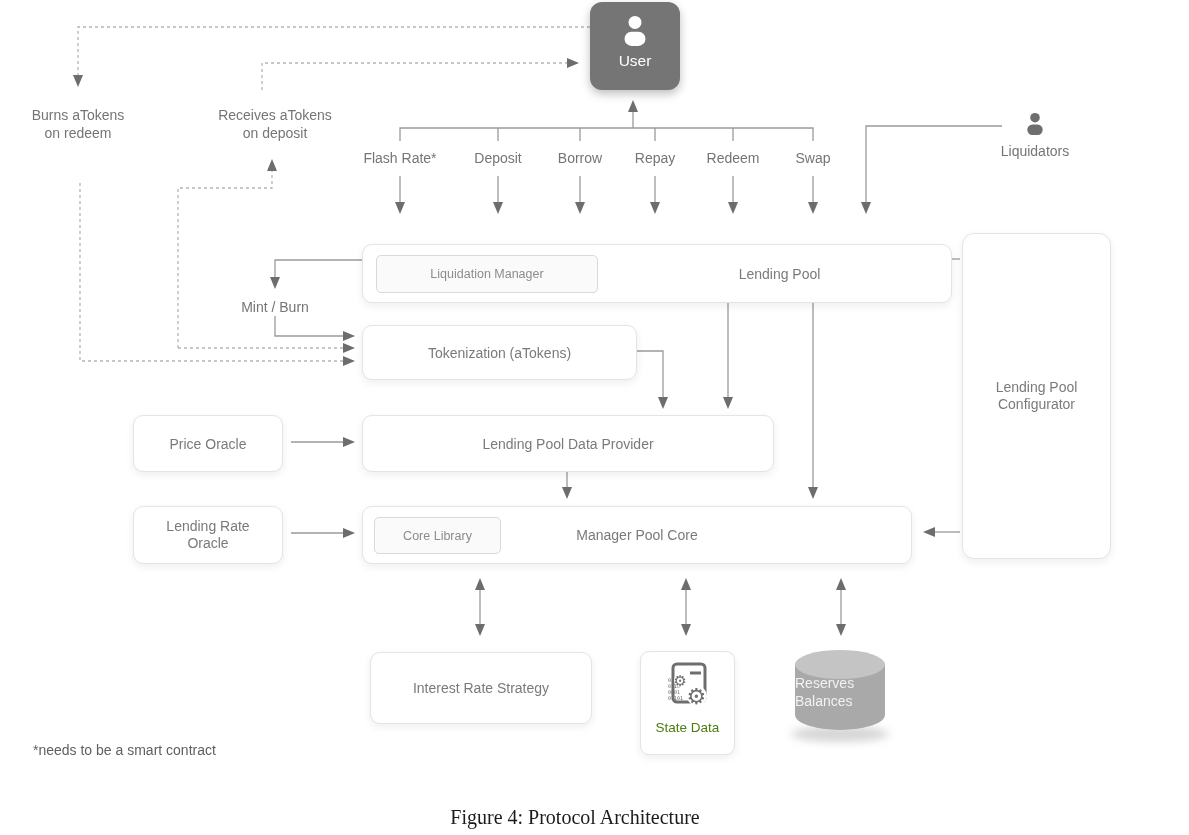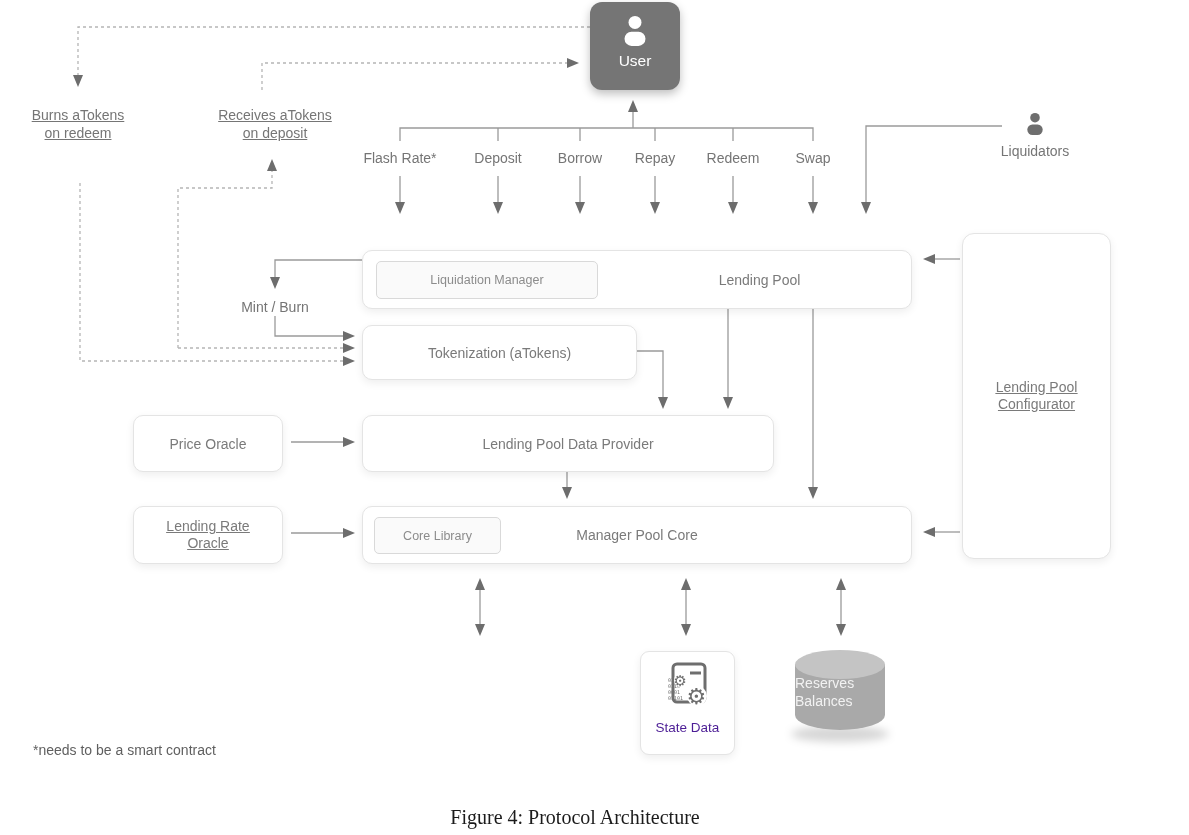--- a/index.html
+++ b/index.html
@@ -25,41 +25,41 @@
     border:1px solid var(--c-subbox-border,#d9d9d9); border-radius:5px;
     display:flex; align-items:center; justify-content:center;
     font-size:12.5px; color:#8c8c8c;
   }
   .darkbox {
     position:absolute; z-index:2; background:var(--c-user-box,#757575);
     border-radius:12px; box-shadow:0 4px 10px rgba(0,0,0,.25);
     display:flex; flex-direction:column; align-items:center; color:#fff;
   }
   .label { position:absolute; z-index:2; font-size:14px; color:var(--c-text,#757575); text-align:center; }
-  .multiline { white-space:pre-line; line-height:1.25;text-decoration:underline; }
+  .multiline { white-space:pre-line; line-height:1.25; }
   .abs-center-text { position:absolute; left:0; right:0; text-align:center; }
 
   .footnote { position:absolute; z-index:2; left:33px; top:742px; font-size:14px; color:#5f5f5f; }
   .caption  { position:absolute; z-index:2; left:0; top:806px; width:1150px; text-align:center;
               font-family:"Liberation Serif", serif; font-size:20px; color:var(--c-caption-text,#1b1b1b); }
 
   
   .cyl { position:absolute; z-index:2; left:795px; top:650px; width:90px; height:95px; }
   .cyl .body { position:absolute; left:0; top:14px; width:90px; height:66px;
                background:var(--c-cylinder-body,#a9a9a9);
                border-radius:0 0 45px 45px / 0 0 15px 15px; }
   .cyl .top  { position:absolute; left:0; top:0; width:90px; height:29px;
                background:var(--c-cylinder-top,#c4c4c4); border-radius:50%; }
   .cyl .cap-shadow { position:absolute; left:-4px; top:76px; width:98px; height:16px;
                background:rgba(0,0,0,.16); border-radius:50%; filter:blur(4px); }
   .cyl .cyl-label { position:absolute; left:0; top:24px; width:90px; 
                color:#f2f2f2; font-size:14px; line-height:1.3; white-space:pre-line; }
 
   .state-data-box { flex-direction:column; justify-content:flex-start; border-radius:9px; }
-  .state-data-box .sd-label { margin-top:6px; font-size:13.5px; color:#4c1d95; }
+  .state-data-box .sd-label { margin-top:6px; font-size:13.5px; color:#4d7c0f; }
 
   .person-label { position:absolute; z-index:2; font-size:14px; color:#757575; text-align:center; }
 </style>
 </head>
 <body>
 
 <div class="canvas">
 
   <svg class="wires" width="1189" height="835">
     <defs>
@@ -122,21 +122,21 @@
   <div class="label" style="left:610px; top:150px; width:90px;">Repay</div>
   <div class="label" style="left:688px; top:150px; width:90px;">Redeem</div>
   <div class="label" style="left:768px; top:150px; width:90px;">Swap</div>
 
   <div class="label multiline" style="left:8px; top:107px; width:140px;">Burns aTokens
 on redeem</div>
   <div class="label multiline" style="left:205px; top:107px; width:140px;">Receives aTokens
 on deposit</div>
   <div class="label" style="left:205px; top:299px; width:140px;">Mint / Burn</div>
 
-  <div class="box" style="left:362px; top:250px; width:548px; height:57px;">
+  <div class="box" style="left:362px; top:244px; width:548px; height:57px;padding-left:40px;">
     <div class="subbox" style="left:13px; top:10px; width:220px; height:36px;">
       <span>Liquidation Manager</span>
     </div>
     <div class="abs-center-text" style="left:245px;">Lending Pool</div>
   </div>
 
   <div class="box" style="left:362px; top:325px; width:273px; height:53px;">
     <span>Tokenization (aTokens)</span>
   </div>
 
@@ -158,20 +158,23 @@
       <span>Core Library</span>
     </div>
     <div class="abs-center-text">Manager Pool Core</div>
   </div>
 
   <div class="box multiline" style="left:962px; top:233px; width:147px; height:324px; text-align:center; border-radius:12px;">
     <span class="multiline">Lending Pool
 Configurator</span>
   </div>
 
+  <div class="box" style="left:370px; top:652px; width:220px; height:70px;">
+    <span>Interest Rate Strategy</span>
+  </div>
 
   <div class="box state-data-box" style="left:640px; top:651px; width:93px; height:102px;">
     <svg width="48" height="54" viewBox="0 0 48 54" style="margin-top:8px;">
       <rect x="9" y="4" width="32" height="38" rx="4" fill="none" stroke="#6e6e6e" stroke-width="3"></rect>
       <line x1="26" y1="13" x2="37" y2="13" stroke="#6e6e6e" stroke-width="3"></line>
       <text x="4" y="22" font-family="DejaVu Sans Mono, monospace" font-size="5" fill="#6e6e6e">01</text>
       <text x="4" y="28" font-family="DejaVu Sans Mono, monospace" font-size="5" fill="#6e6e6e">0110</text>
       <text x="4" y="34" font-family="DejaVu Sans Mono, monospace" font-size="5" fill="#6e6e6e">0001</text>
       <text x="4" y="40" font-family="DejaVu Sans Mono, monospace" font-size="5" fill="#6e6e6e">01101</text>
       <circle cx="17" cy="20" r="7" fill="#ffffff"></circle>

